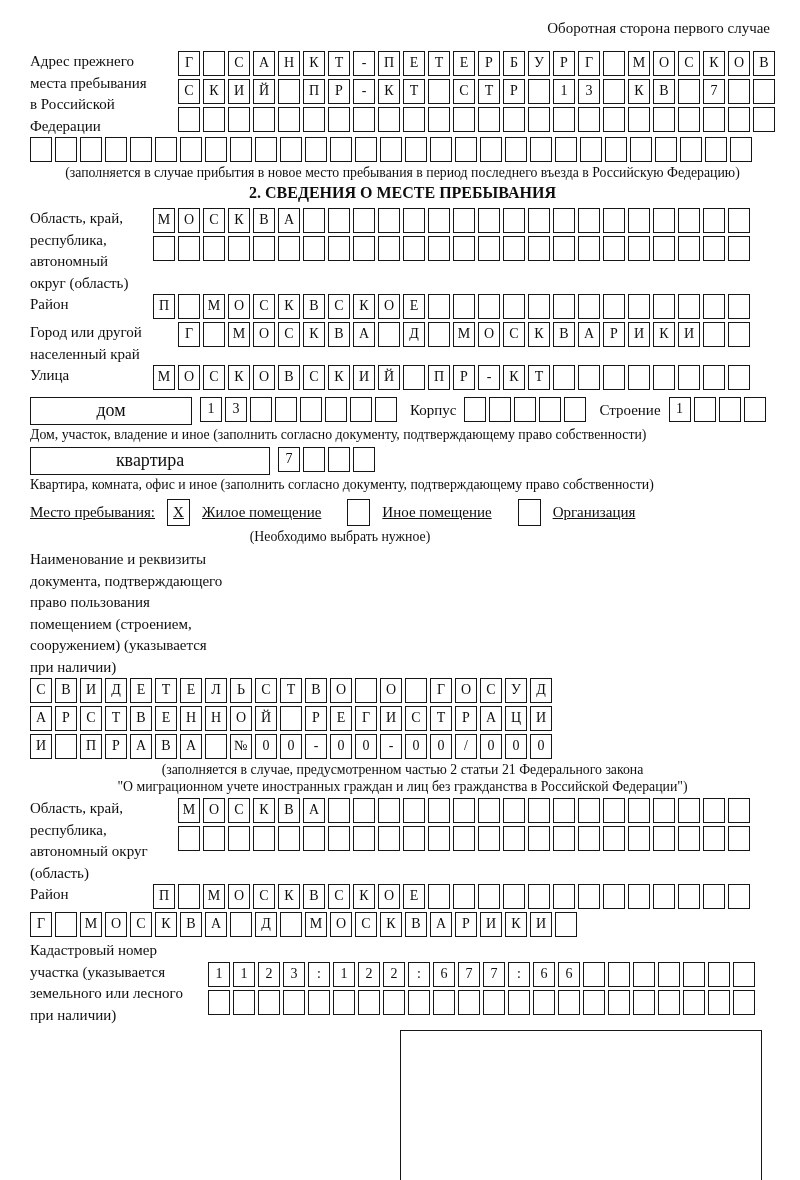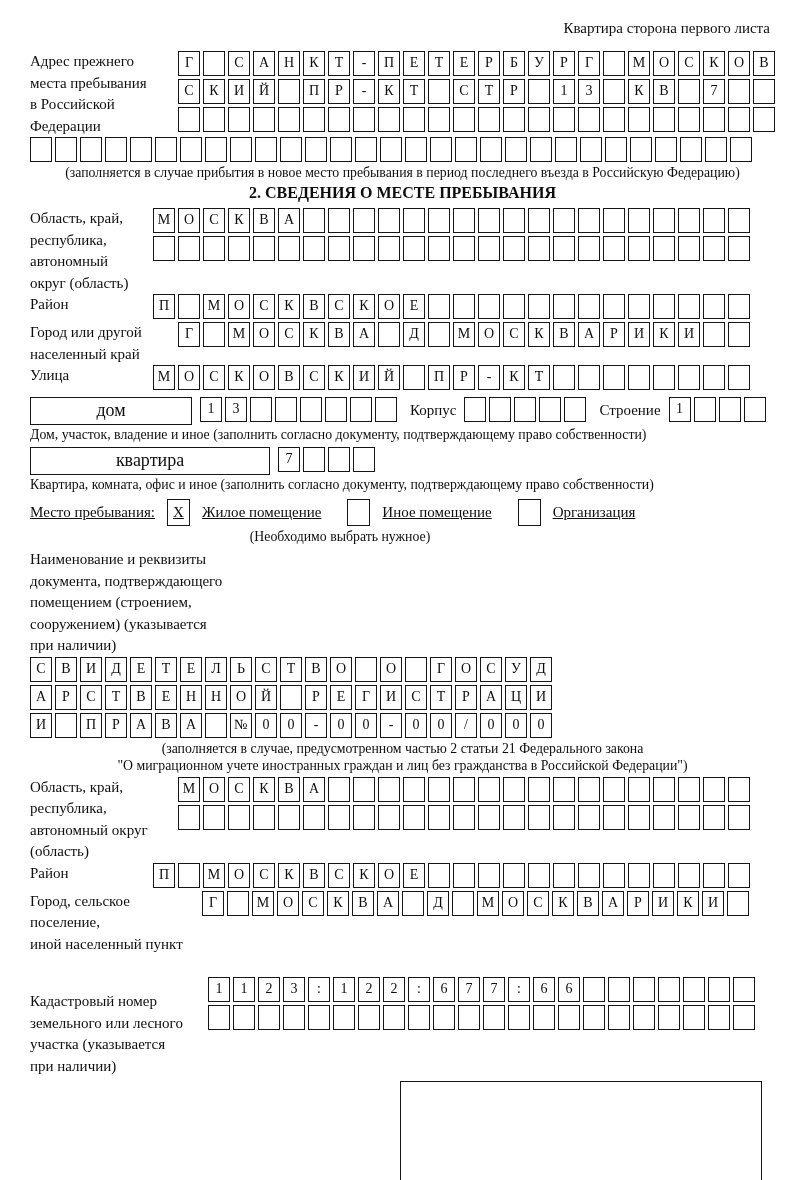--- a/index.html
+++ b/index.html
@@ -5,21 +5,21 @@
   html,body{margin:0;padding:0;background:#fff;}
   .page{
     width:800px;height:1180px;box-sizing:border-box;
     padding:20px 0 0 30px;background:#fff;color:#0e0e0e;
     font-family:"Liberation Serif","DejaVu Serif",serif;
     overflow:hidden;position:relative;
   }
   .hdr{width:740px;text-align:right;font-size:15px;margin-bottom:14px;}
   .sec{display:flex;align-items:flex-start;}
   .lbl{font-size:15px;line-height:21.5px;flex:0 0 auto;}
-  .w123{width:123px;} .w148{width:148px;} .w172{width:172px;} .w178{width:178px;margin-top:36px;} .w210{width:210px;}
+  .w123{width:123px;} .w148{width:148px;} .w172{width:172px;} .w178{width:178px;} .w210{width:210px;}
   .rows{flex:0 0 auto;}
   .boxrow{display:block;white-space:nowrap;height:25px;margin-bottom:3px;}
   .cb{
     display:inline-block;box-sizing:border-box;width:22px;height:25px;
     border:1.6px solid #161616;margin-right:3px;text-align:center;
     font-size:14px;line-height:21px;vertical-align:top;background:#fff;
   }
   .cap{font-size:13.8px;text-align:center;width:745px;margin:1px 0 3px;}
   .captight{font-size:13.8px;text-align:center;width:745px;margin:0;}
   .title{font-size:16px;font-weight:bold;text-align:center;width:745px;margin:3px 0 6px;}
@@ -38,21 +38,21 @@
   }
   .ckgap1{margin-left:12px;} .cklbl{margin-left:12px;margin-right:14px;}
   .stamp{width:360px;height:176px;border:1.6px solid #161616;margin:4px 0 5px 370px;background:#fff;}
   .mt4{margin-top:4px;flex-direction:column;} .mt6{margin-top:6px;} .mt22{margin-top:22px;}
 </style>
 </head>
 <body>
 
 <div class="page">
 
-  <div class="hdr">Квартира сторона первого листа</div>
+  <div class="hdr">Оборотная сторона первого случае</div>
 
   <div class="sec">
     <div class="lbl w148">
       <div>Адрес прежнего</div>
       <div>места пребывания</div>
       <div>в Российской</div>
       <div>Федерации</div>
     </div>
     <div class="rows">
       <span class="boxrow"><span class="cb">Г</span><span class="cb"></span><span class="cb">С</span><span class="cb">А</span><span class="cb">Н</span><span class="cb">К</span><span class="cb">Т</span><span class="cb">-</span><span class="cb">П</span><span class="cb">Е</span><span class="cb">Т</span><span class="cb">Е</span><span class="cb">Р</span><span class="cb">Б</span><span class="cb">У</span><span class="cb">Р</span><span class="cb">Г</span><span class="cb"></span><span class="cb">М</span><span class="cb">О</span><span class="cb">С</span><span class="cb">К</span><span class="cb">О</span><span class="cb">В</span></span>
@@ -120,20 +120,21 @@
     <span class="cklbl">Иное помещение</span>
     <span class="ckb ckgap1"></span>
     <span class="cklbl">Организация</span>
   </div>
   <div class="captight" style="width:620px;">(Необходимо выбрать нужное)</div>
 
   <div class="sec mt4">
     <div class="lbl w210">
       <div>Наименование и реквизиты</div>
       <div>документа, подтверждающего</div>
+      <div>право пользования</div>
       <div>помещением (строением,</div>
       <div>сооружением) (указывается</div>
       <div>при наличии)</div>
     </div>
     <div class="rows">
       <span class="boxrow"><span class="cb">С</span><span class="cb">В</span><span class="cb">И</span><span class="cb">Д</span><span class="cb">Е</span><span class="cb">Т</span><span class="cb">Е</span><span class="cb">Л</span><span class="cb">Ь</span><span class="cb">С</span><span class="cb">Т</span><span class="cb">В</span><span class="cb">О</span><span class="cb"></span><span class="cb">О</span><span class="cb"></span><span class="cb">Г</span><span class="cb">О</span><span class="cb">С</span><span class="cb">У</span><span class="cb">Д</span></span>
       <span class="boxrow"><span class="cb">А</span><span class="cb">Р</span><span class="cb">С</span><span class="cb">Т</span><span class="cb">В</span><span class="cb">Е</span><span class="cb">Н</span><span class="cb">Н</span><span class="cb">О</span><span class="cb">Й</span><span class="cb"></span><span class="cb">Р</span><span class="cb">Е</span><span class="cb">Г</span><span class="cb">И</span><span class="cb">С</span><span class="cb">Т</span><span class="cb">Р</span><span class="cb">А</span><span class="cb">Ц</span><span class="cb">И</span></span>
       <span class="boxrow"><span class="cb">И</span><span class="cb"></span><span class="cb">П</span><span class="cb">Р</span><span class="cb">А</span><span class="cb">В</span><span class="cb">А</span><span class="cb"></span><span class="cb">№</span><span class="cb">0</span><span class="cb">0</span><span class="cb">-</span><span class="cb">0</span><span class="cb">0</span><span class="cb">-</span><span class="cb">0</span><span class="cb">0</span><span class="cb">/</span><span class="cb">0</span><span class="cb">0</span><span class="cb">0</span></span>
     </div>
   </div>
@@ -153,32 +154,28 @@
       <span class="boxrow"><span class="cb"></span><span class="cb"></span><span class="cb"></span><span class="cb"></span><span class="cb"></span><span class="cb"></span><span class="cb"></span><span class="cb"></span><span class="cb"></span><span class="cb"></span><span class="cb"></span><span class="cb"></span><span class="cb"></span><span class="cb"></span><span class="cb"></span><span class="cb"></span><span class="cb"></span><span class="cb"></span><span class="cb"></span><span class="cb"></span><span class="cb"></span><span class="cb"></span><span class="cb"></span></span>
     </div>
   </div>
 
   <div class="sec">
     <div class="lbl w123">Район</div>
     <span class="boxrow"><span class="cb">П</span><span class="cb"></span><span class="cb">М</span><span class="cb">О</span><span class="cb">С</span><span class="cb">К</span><span class="cb">В</span><span class="cb">С</span><span class="cb">К</span><span class="cb">О</span><span class="cb">Е</span><span class="cb"></span><span class="cb"></span><span class="cb"></span><span class="cb"></span><span class="cb"></span><span class="cb"></span><span class="cb"></span><span class="cb"></span><span class="cb"></span><span class="cb"></span><span class="cb"></span><span class="cb"></span><span class="cb"></span></span>
   </div>
 
   <div class="sec">
-    <div class="lbl w172">
-      <div>Город, сельское поселение,</div>
-      <div>иной населенный пункт</div>
-    </div>
     <span class="boxrow"><span class="cb">Г</span><span class="cb"></span><span class="cb">М</span><span class="cb">О</span><span class="cb">С</span><span class="cb">К</span><span class="cb">В</span><span class="cb">А</span><span class="cb"></span><span class="cb">Д</span><span class="cb"></span><span class="cb">М</span><span class="cb">О</span><span class="cb">С</span><span class="cb">К</span><span class="cb">В</span><span class="cb">А</span><span class="cb">Р</span><span class="cb">И</span><span class="cb">К</span><span class="cb">И</span><span class="cb"></span></span>
   </div>
 
   <div class="sec">
     <div class="lbl w178">
       <div>Кадастровый номер</div>
+      <div>участка (указывается</div>
       <div>земельного или лесного</div>
-      <div>участка (указывается</div>
       <div>при наличии)</div>
     </div>
     <div class="rows mt22">
       <span class="boxrow"><span class="cb">1</span><span class="cb">1</span><span class="cb">2</span><span class="cb">3</span><span class="cb">:</span><span class="cb">1</span><span class="cb">2</span><span class="cb">2</span><span class="cb">:</span><span class="cb">6</span><span class="cb">7</span><span class="cb">7</span><span class="cb">:</span><span class="cb">6</span><span class="cb">6</span><span class="cb"></span><span class="cb"></span><span class="cb"></span><span class="cb"></span><span class="cb"></span><span class="cb"></span><span class="cb"></span></span>
       <span class="boxrow"><span class="cb"></span><span class="cb"></span><span class="cb"></span><span class="cb"></span><span class="cb"></span><span class="cb"></span><span class="cb"></span><span class="cb"></span><span class="cb"></span><span class="cb"></span><span class="cb"></span><span class="cb"></span><span class="cb"></span><span class="cb"></span><span class="cb"></span><span class="cb"></span><span class="cb"></span><span class="cb"></span><span class="cb"></span><span class="cb"></span><span class="cb"></span><span class="cb"></span></span>
     </div>
   </div>
 
   <div class="stamp"></div>
 

